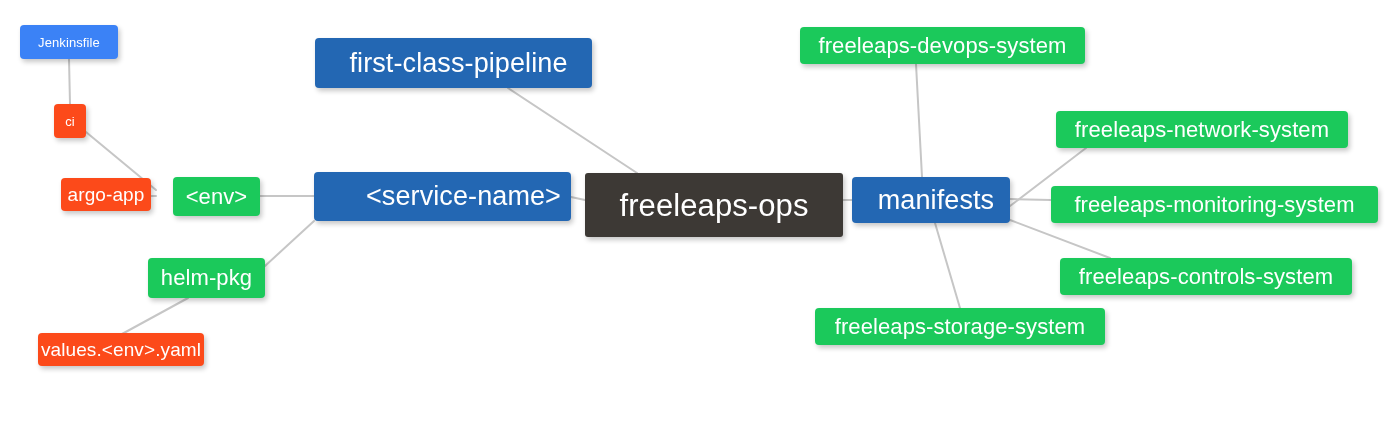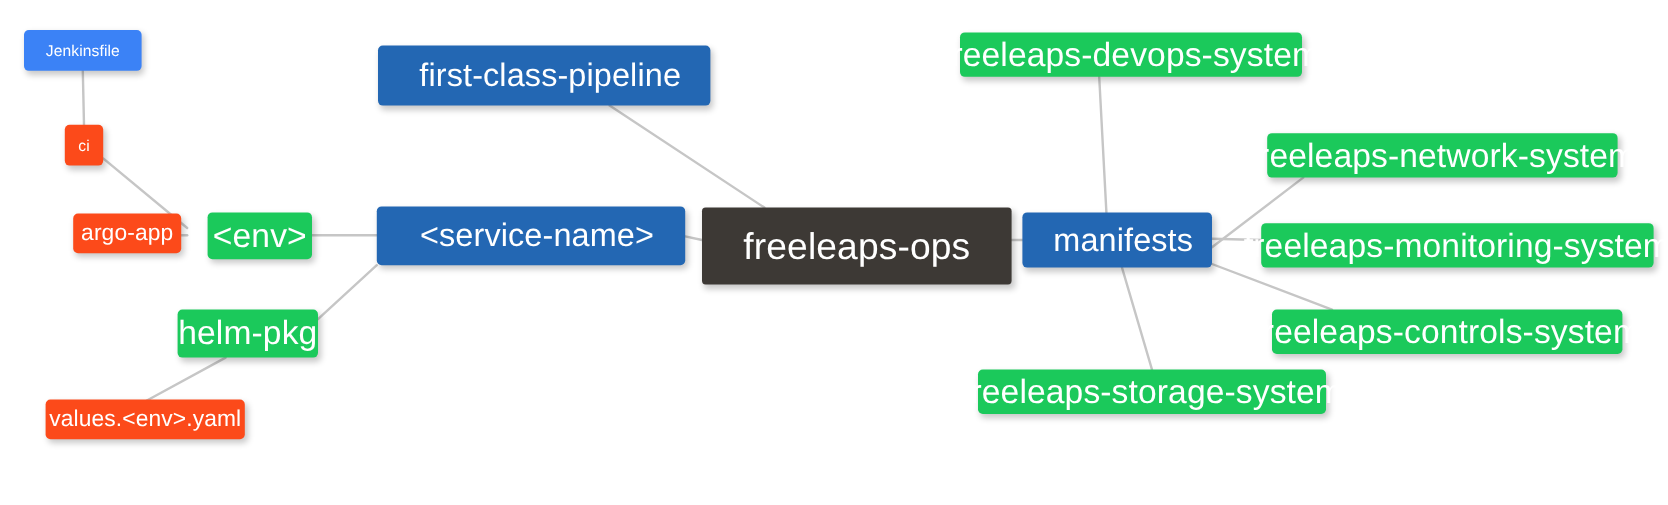--- a/index.html
+++ b/index.html
@@ -53,21 +53,21 @@
     background: #1bc95b;
   }
   .node.orange {
     background: #3b82f6;
   }
   .node.red {
     background: #fc4a1a;
   }
   .size-xl { font-size: 31px; }
   .size-lg { font-size: 27px; padding-left: 20px; }
-  .size-md { font-size: 28px; }
+  .size-md { font-size: 22px; }
   .size-sm { font-size: 19px; margin-left: 28px; }
   .size-xs { font-size: 13px; }
 </style>
 </head>
 <body>
 
 <div id="mindmap" style="background: rgb(255, 255, 255);">
   <svg id="edge-layer" viewBox="0 0 1390 421" width="1390" height="421">
       <line x1="69" y1="59" x2="70" y2="104" stroke="#c6c6c6" stroke-width="2" stroke-linecap="round"></line>
       <line x1="86" y1="132" x2="156" y2="190" stroke="#c6c6c6" stroke-width="2" stroke-linecap="round"></line>
@@ -95,21 +95,21 @@
     </div>
     <div class="node green size-md" style="left: 173px; top: 177px; width: 87px; height: 39px; align-items: center;">
       <span>&lt;env&gt;</span>
     </div>
     <div class="node green size-md" style="left: 148px; top: 258px; width: 117px; height: 40px;">
       <span>helm-pkg</span>
     </div>
     <div class="node red size-sm" style="left: 10px; top: 333px; width: 166px; height: 33px;">
       <span>values.&lt;env&gt;.yaml</span>
     </div>
-    <div class="node blue size-lg" style="left: 314px; top: 172px; width: 257px; height: 49px;">
+    <div class="node blue size-lg" style="left: 314px; top: 172px; width: 257px; height: 49px; justify-content: flex-end;">
       <span>&lt;service-name&gt;</span>
     </div>
     <div class="node blue size-lg" style="left: 315px; top: 38px; width: 277px; height: 50px;">
       <span>first-class-pipeline</span>
     </div>
     <div class="node root size-xl" style="left: 585px; top: 173px; width: 258px; height: 64px;">
       <span>freeleaps-ops</span>
     </div>
     <div class="node blue size-lg" style="left: 852px; top: 177px; width: 158px; height: 46px;">
       <span>manifests</span>

